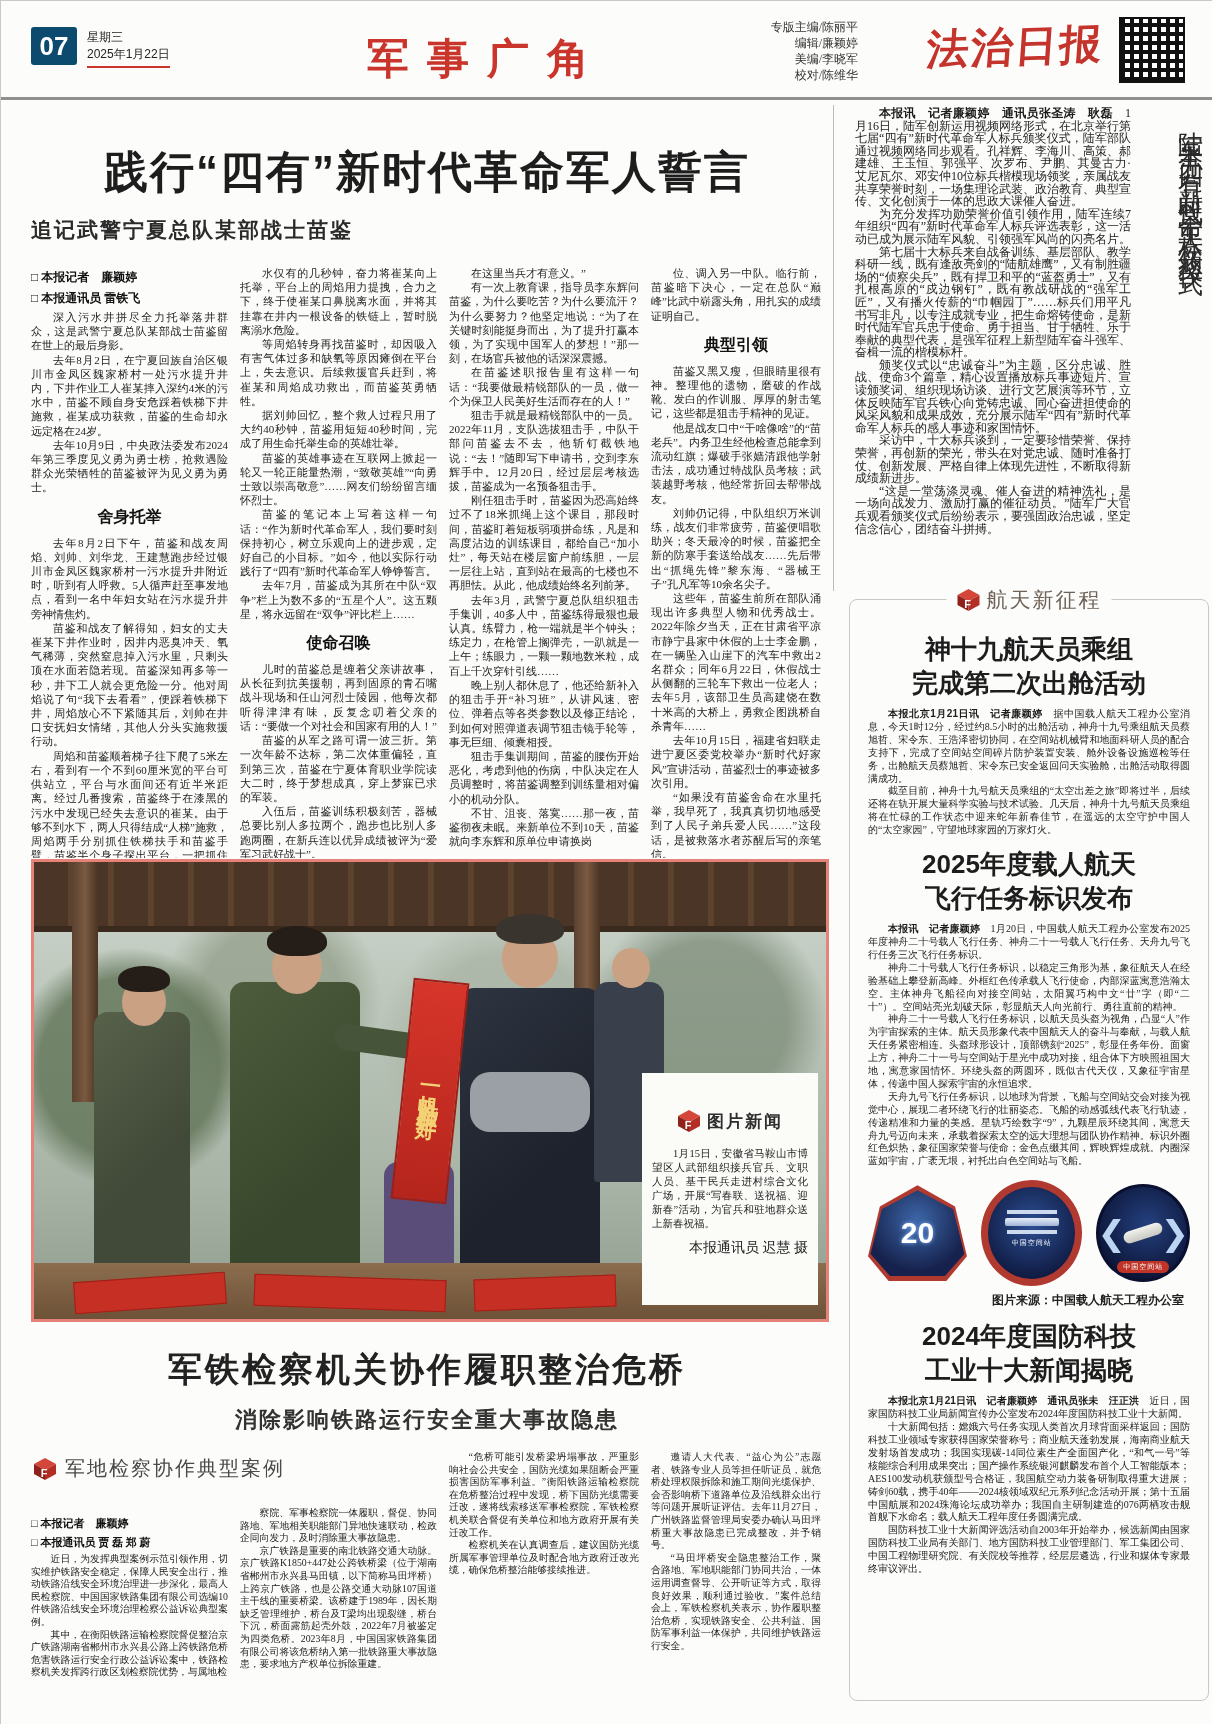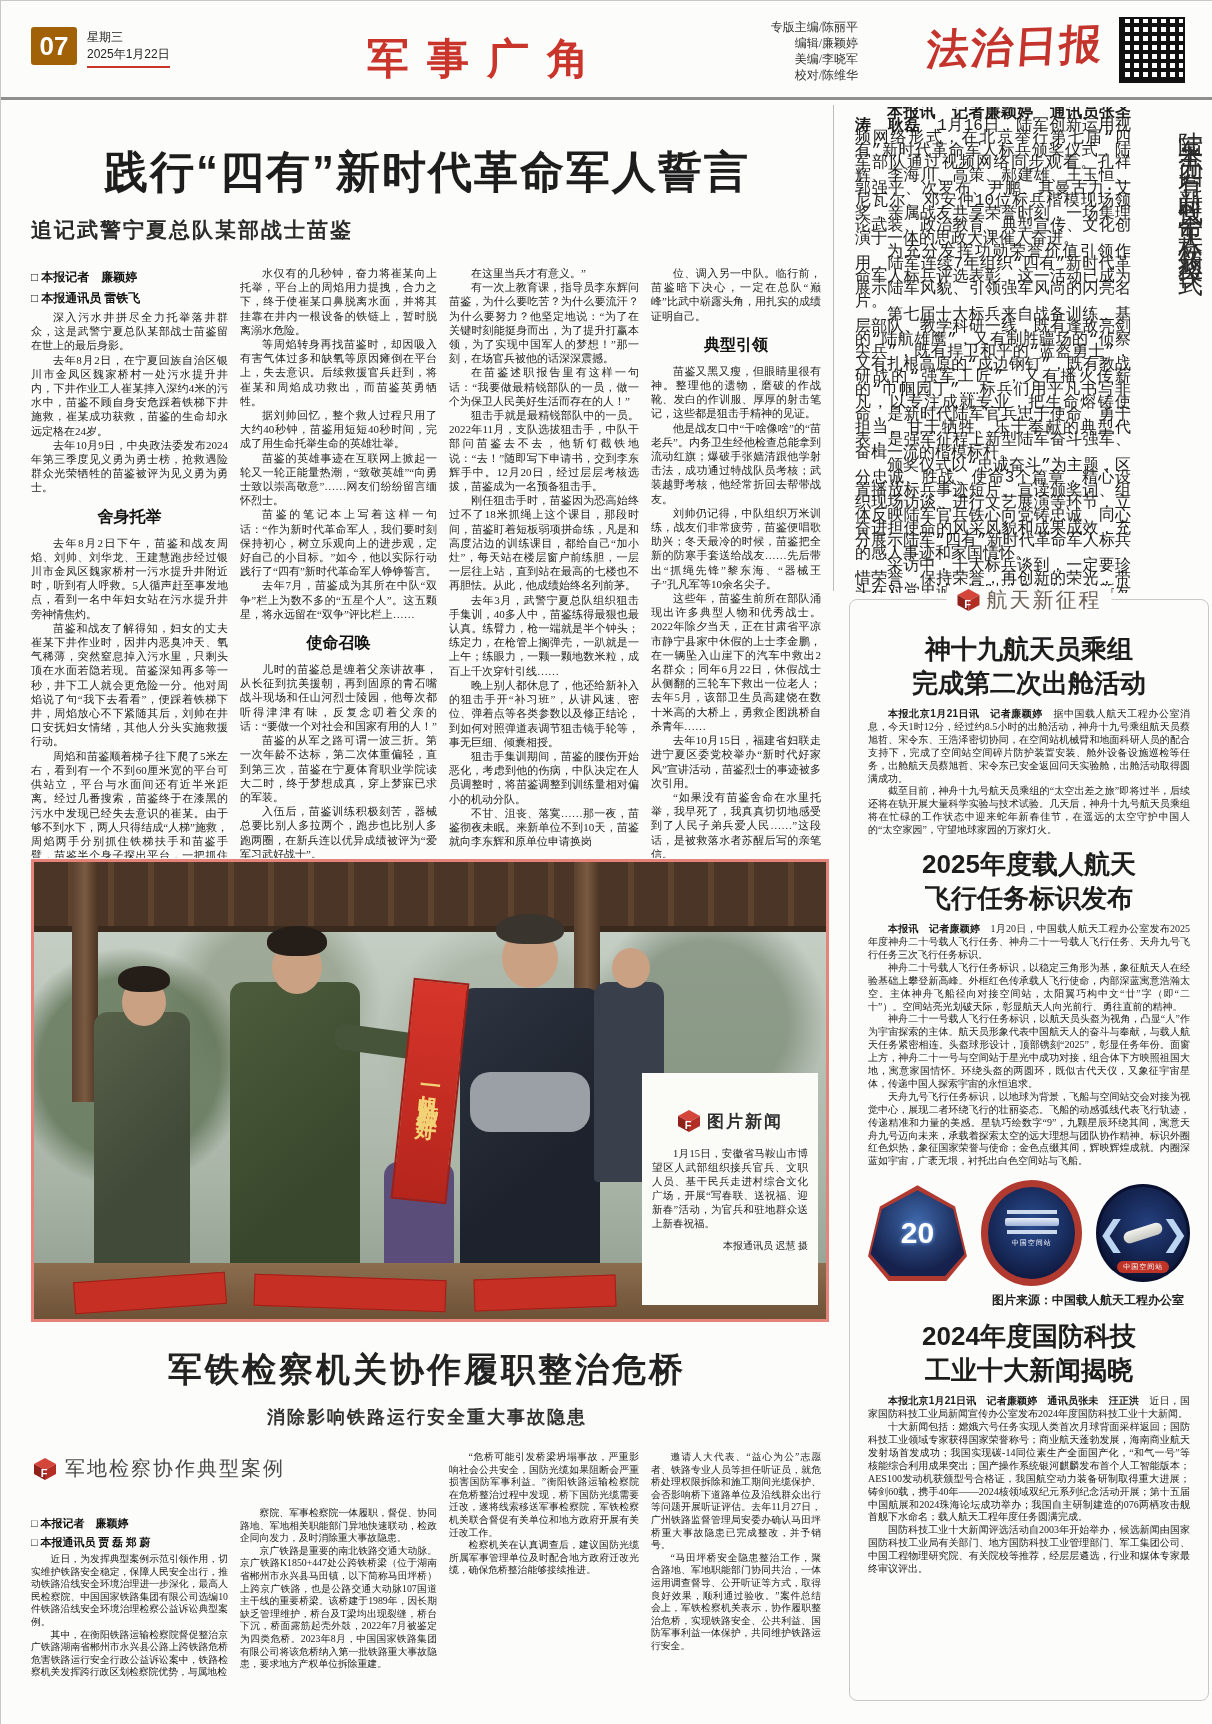--- a/index.html
+++ b/index.html
@@ -1,21 +1,21 @@
 <!DOCTYPE html>
 <html><head>
 <meta charset="utf-8">
 <style>
   html,body{margin:0;padding:0;background:#e9e9e7;}
   #page{position:relative;width:1212px;height:1724px;margin:0 auto;background:#fcfcfa;
         border:1px solid #c9c9c5;overflow:hidden;color:#1c1c1c;
         font-family:"Liberation Serif","DejaVu Serif",serif;}
   .abs{position:absolute;}
   
-  .page-badge{left:30px;top:26px;width:46px;height:38px;background:#a16207;color:#fff;
+  .page-badge{left:30px;top:26px;width:46px;height:38px;background:#0c4a6e;color:#fff;
       font-family:"Liberation Sans","DejaVu Sans",sans-serif;font-weight:bold;font-size:26px;
       display:flex;align-items:center;justify-content:center;border-radius:3px;}
   .date-block{left:86px;top:28px;font-size:12px;line-height:17px;color:#222;
       font-family:"Liberation Sans","DejaVu Sans",sans-serif;border-bottom:2px solid #c9342b;padding-bottom:3px;}
   .section-title{left:0;top:30px;width:972px;text-align:center;color:#c9342b;
       font-family:Liberation Serif, serif;font-weight:bold;
       font-size:42px;letter-spacing:18px;}
   .credits{right:355px;top:18px;text-align:right;font-size:12px;line-height:16px;color:#333;}
   .masthead{right:110px;top:18px;color:#c5342c;font-size:42px;font-weight:bold;
       font-family:"Liberation Serif","DejaVu Serif",serif;transform:skewX(-6deg) rotate(-2deg);
@@ -35,21 +35,21 @@
   .col{overflow:hidden;height:100%;}
   .c1{width:197px;}.c2{width:197px;}.c3{width:190px;}.c4{width:170px;}
   .p{margin:0;font-size:11px;line-height:14.2px;text-align:justify;text-indent:2em;color:#1c1c1c;}
   .byline-sq{font-size:12px;line-height:19px;margin:2px 0;font-weight:bold;color:#111;}
   .subhead3{margin:12px 0 8px 0;text-align:center;font-size:16px;font-weight:bold;color:#111;
       font-family:"Liberation Sans","DejaVu Sans",sans-serif;}
   .vrule{left:832px;top:104px;width:0;height:486px;border-left:1px solid #bbb;}
   
   .army{left:848px;top:102px;width:358px;height:492px;}
   .army-body{position:absolute;left:6px;top:4px;width:276px;height:486px;overflow:hidden;}
-  .army-body .p{font-size:16px;line-height:12.6px;font-family:Liberation Mono, monospace;}
+  .army-body .p{font-size:12px;line-height:12.6px;}
   .army-vhead{position:absolute;right:0;top:8px;height:520px;writing-mode:vertical-rl;
       font-size:25px;letter-spacing:7px;color:#2a2a2a;font-weight:500;
       font-family:"Liberation Serif","DejaVu Serif",serif;}
   
   .space-box{left:848px;top:598px;width:358px;height:1100px;border:1px solid #c8c8c4;
       border-radius:8px;background:#fcfcfa;}
   .box-tag{position:absolute;left:50%;top:-14px;transform:translateX(-50%);background:#fcfcfa;
       padding:0 10px;display:flex;align-items:center;gap:6px;white-space:nowrap;
       font-size:21px;color:#6e6259;letter-spacing:2px;}
   .cube{width:24px;height:24px;display:inline-block;}
@@ -100,26 +100,26 @@
       transform:rotate(6deg);border:2px solid #9e1f17;display:flex;align-items:center;justify-content:center;}
   .scroll span{writing-mode:vertical-rl;color:#f3d276;font-size:21px;font-weight:bold;letter-spacing:5px;
       font-family:"Liberation Serif","DejaVu Serif",serif;}
   .ph-table{position:absolute;left:0;bottom:0;width:100%;height:56px;background:linear-gradient(#8c6d4e,#6d5238);}
   .ph-paper{position:absolute;bottom:10px;height:30px;background:#c62f24;border:1px solid #9e1f17;}
   .ph-caption{position:absolute;right:8px;bottom:14px;width:176px;height:232px;background:#fbfbf8;
       padding:10px 10px 8px 10px;box-sizing:border-box;}
   .ph-cap-logo{display:flex;align-items:center;gap:6px;justify-content:center;margin:26px 0 14px 0;
       font-size:17px;font-weight:bold;color:#2e2e2e;letter-spacing:2px;}
   .ph-cap-text{font-size:10.5px;line-height:14px;text-align:justify;text-indent:2em;color:#222;margin:0;}
-  .ph-cap-credit{font-size:10px;text-align:right;margin-top:8px;color:#222;}
+  .ph-cap-credit{font-size:14px;text-align:right;margin-top:8px;color:#222;}
   
   .rail{left:30px;top:1332px;width:792px;height:384px;}
   .rail h1{margin:14px 0 12px 0;text-align:center;font-family:"Liberation Sans","DejaVu Sans",sans-serif;
       font-size:34px;font-weight:bold;letter-spacing:3px;color:#222;}
-  .rail h2{margin:10px 0 0 0;text-align:center;font-size:18px;font-weight:bold;color:#333;
+  .rail h2{margin:10px 0 0 0;text-align:center;font-size:22px;font-weight:bold;color:#333;
       font-family:"Liberation Sans","DejaVu Sans",sans-serif;letter-spacing:2px;}
   .rail-tag{position:absolute;left:2px;top:122px;display:flex;align-items:center;gap:8px;
       font-size:20px;color:#4a4a4a;letter-spacing:2px;}
   .rail-cols{position:absolute;left:0;top:118px;width:792px;height:266px;display:flex;gap:12px;}
   .rail .p{font-size:9.8px;line-height:12.6px;}
   .rc1{width:197px;padding-top:62px;box-sizing:border-box;}
   .rc2{width:197px;padding-top:56px;box-sizing:border-box;}
   .rc3{width:190px;}.rc4{width:170px;}
   .rail .byline-sq{font-size:11px;line-height:17px;}
 </style>

